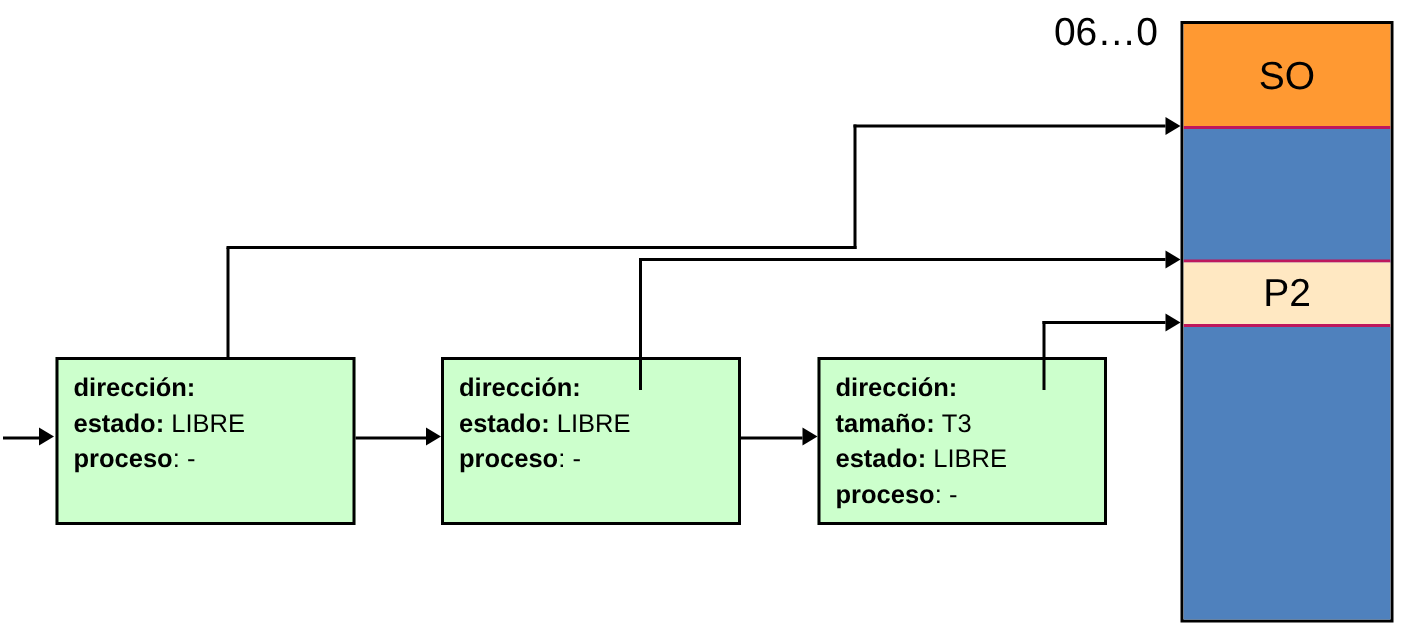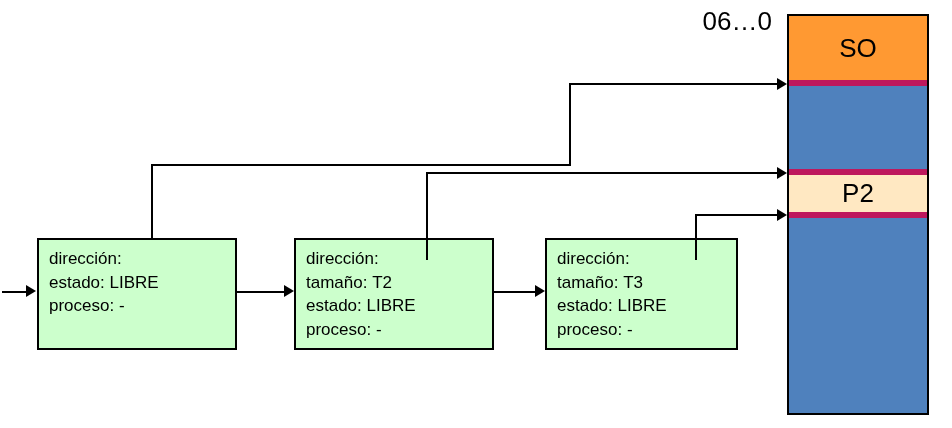--- a/index.html
+++ b/index.html
@@ -1,37 +1,37 @@
 <!DOCTYPE html>
 <html><head>
 <meta charset="utf-8">
 <style>
   html,body{margin:0;padding:0;background:#ffffff;font-family:"Liberation Sans","DejaVu Sans",sans-serif;}
   .canvas{position:relative;width:952px;height:428px;background:#ffffff;overflow:hidden;}
 
   
   .memory{position:absolute;left:787px;top:14px;width:142px;height:401px;
           border:2px solid #000;box-sizing:border-box;overflow:hidden;}
-  .segment{width:100%;box-sizing:border-box;border-bottom:6px solid #be185d;
+  .segment{width:100%;box-sizing:border-box;border-bottom:2px solid #be185d;
            display:flex;align-items:center;justify-content:center;}
   .segment:last-child{border-bottom:none;}
   .segment .seg-label{font-size:26px;color:#000;}
 
   
   .addr{position:absolute;width:100px;font-size:26px;color:#000;text-align:right;}
   .addr-top{left:672px;top:6px;}
   .addr-bottom{left:680px;top:392px;}
 
   
   .node{position:absolute;top:238px;height:112px;border:2px solid #000;box-sizing:border-box;
         padding:7px 4px 0 10px;font-size:17px;line-height:23.5px;color:#000;white-space:nowrap;}
   .node-1{left:37px;width:200px;}
   .node-2{left:294px;width:200px;}
   .node-3{left:545px;width:193px;}
-  .field b{font-weight:normal;}
+  .field b{font-weight:bold;}
   .field .value{margin-left:0.28em;}
   .field .value.tight{margin-left:0;}
 
   
   .h,.v{position:absolute;background:#000;}
   .h{height:2px;}
   .v{width:2px;}
   .head{position:absolute;width:0;height:0;border-top:6px solid transparent;
         border-bottom:6px solid transparent;border-left:10px solid #000;}
 </style>
@@ -65,23 +65,20 @@
       <b>estado:</b><span class="value">LIBRE</span>
     </div>
     <div class="field">
       <b>proceso</b><span class="value tight">: -</span>
     </div>
   </div>
 
   <div class="node node-2" style="background: rgb(204, 255, 204); border-color: rgb(0, 0, 0);">
     <div class="field">
       <b>dirección:</b><span class="value"></span>
-    </div>
-    <div class="field">
-      <b>tamaño:</b><span class="value">T2</span>
     </div>
     <div class="field">
       <b>estado:</b><span class="value">LIBRE</span>
     </div>
     <div class="field">
       <b>proceso</b><span class="value tight">: -</span>
     </div>
   </div>
 
   <div class="node node-3" style="background: rgb(204, 255, 204); border-color: rgb(0, 0, 0);">

